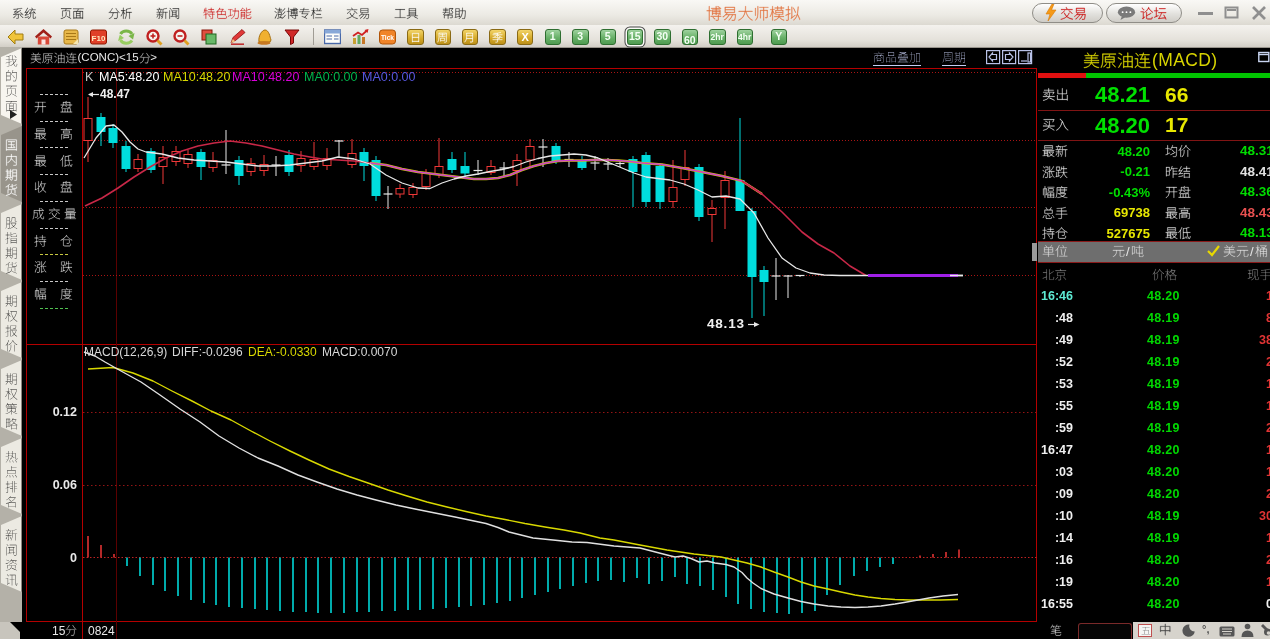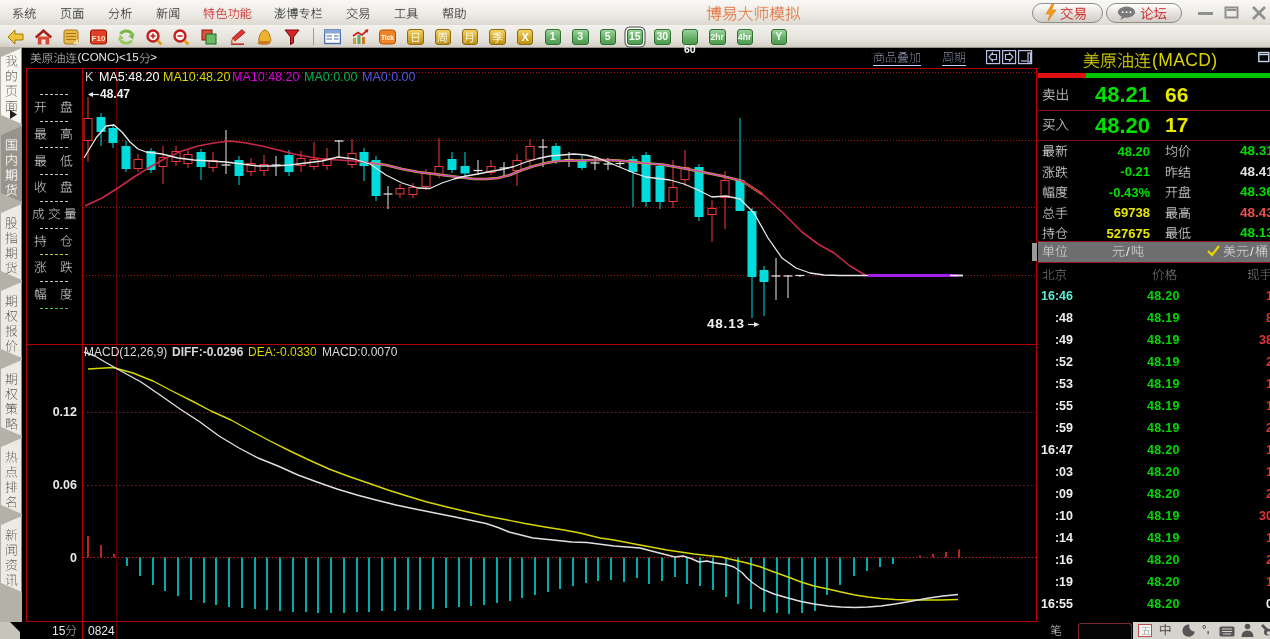--- a/index.html
+++ b/index.html
@@ -312,21 +312,21 @@
 <div style="position:absolute;top:29.1px;font-size:10.5px;color:#f4fff4;line-height:15.8px;white-space:pre;left:549.8px;font-weight:bold;">1</div>
 <div style="position:absolute;left:572.0px;top:28.5px;width:16.5px;height:16.5px;background:linear-gradient(#9ed29e,#68b068 55%,#4e9a50);border:1px solid #2e6e30;border-radius:3px;box-sizing:border-box;"></div>
 <div style="position:absolute;top:29.1px;font-size:10.5px;color:#f4fff4;line-height:15.8px;white-space:pre;left:577.3px;font-weight:bold;">3</div>
 <div style="position:absolute;left:599.5px;top:28.5px;width:16.5px;height:16.5px;background:linear-gradient(#9ed29e,#68b068 55%,#4e9a50);border:1px solid #2e6e30;border-radius:3px;box-sizing:border-box;"></div>
 <div style="position:absolute;top:29.1px;font-size:10.5px;color:#f4fff4;line-height:15.8px;white-space:pre;left:604.8px;font-weight:bold;">5</div>
 <div style="position:absolute;left:626.5px;top:28.5px;width:16.5px;height:16.5px;background:linear-gradient(#9ed29e,#68b068 55%,#4e9a50);border:1px solid #2e6e30;border-radius:3px;box-sizing:border-box;box-shadow:0 0 0 1.5px #fbfbf8,0 0 0 2.5px #444;"></div>
 <div style="position:absolute;top:29.1px;font-size:10.5px;color:#f4fff4;line-height:15.8px;white-space:pre;left:628.9px;font-weight:bold;">15</div>
 <div style="position:absolute;left:654.0px;top:28.5px;width:16.5px;height:16.5px;background:linear-gradient(#9ed29e,#68b068 55%,#4e9a50);border:1px solid #2e6e30;border-radius:3px;box-sizing:border-box;"></div>
 <div style="position:absolute;top:29.1px;font-size:10.5px;color:#f4fff4;line-height:15.8px;white-space:pre;left:656.4px;font-weight:bold;">30</div>
 <div style="position:absolute;left:681.5px;top:28.5px;width:16.5px;height:16.5px;background:linear-gradient(#9ed29e,#68b068 55%,#4e9a50);border:1px solid #2e6e30;border-radius:3px;box-sizing:border-box;"></div>
-<div style="position:absolute;top:42px;font-size:10.5px;color:#f4fff4;line-height:15.8px;white-space:pre;left:683.9px;font-weight:bold;">60</div>
+<div style="position:absolute;top:33px;font-size:10.5px;color:#f4fff4;line-height:15.8px;white-space:pre;left:683.9px;font-weight:bold;">60</div>
 <div style="position:absolute;left:709.0px;top:28.5px;width:16.5px;height:16.5px;background:linear-gradient(#9ed29e,#68b068 55%,#4e9a50);border:1px solid #2e6e30;border-radius:3px;box-sizing:border-box;"></div>
 <div style="position:absolute;top:30.6px;font-size:8.5px;color:#f4fff4;line-height:12.8px;white-space:pre;left:710.6px;font-weight:bold;">2hr</div>
 <div style="position:absolute;left:736.5px;top:28.5px;width:16.5px;height:16.5px;background:linear-gradient(#9ed29e,#68b068 55%,#4e9a50);border:1px solid #2e6e30;border-radius:3px;box-sizing:border-box;"></div>
 <div style="position:absolute;top:30.6px;font-size:8.5px;color:#f4fff4;line-height:12.8px;white-space:pre;left:738.1px;font-weight:bold;">4hr</div>
 <div style="position:absolute;left:770.5px;top:28.5px;width:16.5px;height:16.5px;background:linear-gradient(#9ed29e,#68b068 55%,#4e9a50);border:1px solid #2e6e30;border-radius:3px;box-sizing:border-box;"></div>
 <div style="position:absolute;top:29.1px;font-size:10.5px;color:#f4fff4;line-height:15.8px;white-space:pre;left:775.2px;font-weight:bold;">Y</div>
 <div style="position:absolute;left:0;top:47px;width:22px;height:575px;background:#b4b1a8"></div>
 <div style="position:absolute;left:0;top:622px;width:20px;height:17px;background:#c8c5bd;clip-path:polygon(0 0,10px 0,20px 10px,20px 17px,0 17px)"></div>
 <div style="position:absolute;left:1px;top:48px;width:21px;height:76px;background:#f7f5ef;clip-path:polygon(100% 0,100% 100%,0 calc(100% - 9px),0 9px);border-right:1px solid #8a867e;box-sizing:border-box"></div>
 <svg style="position:absolute;left:5.0px;top:49.5px;overflow:visible" width="14.8" height="22.4">
@@ -826,21 +826,21 @@
     <line x1="101" y1="545.0" x2="101" y2="557.5" stroke="#e03434" stroke-width="1.6"></line>
     <line x1="114" y1="554.0" x2="114" y2="557.5" stroke="#e03434" stroke-width="1.6"></line>
     <line x1="920" y1="555.5" x2="920" y2="557.5" stroke="#e03434" stroke-width="1.6"></line>
     <line x1="933" y1="554.0" x2="933" y2="557.5" stroke="#e03434" stroke-width="1.6"></line>
     <line x1="946" y1="552.0" x2="946" y2="557.5" stroke="#e03434" stroke-width="1.6"></line>
     <line x1="959" y1="549.5" x2="959" y2="557.5" stroke="#e03434" stroke-width="1.6"></line>
     <polyline points="88,369 113,367.5 133,373 153,381 172,391 192,401 211,411 231,420 251,431 270,441 290,451 309,460 329,469 349,476.5 368,483 388,490 407,496 427,502 447,507 466,511.5 486,516 505,519.5 525,523.5 545,527 564,530 580,533 600,538 614,540 640,545 667,550 694,554 721,557 734,560 747,563 761,567 774,572 788,577 801,582 814,586 828,589 841,592 855,595 868,597 881,598.5 895,599.5 910,600 925,600 940,600 958,599.5" fill="none" stroke="#d8d800" stroke-width="1.4" stroke-linejoin="round"></polyline>
     <polyline points="84,352 95,356 105,362 121,371 141,382 160,395 180,409 200,422 219,436 239,448 258,458 278,466 298,475 317,482 337,489 357,495 376,500 396,505 415,509 435,513 455,517 474,521 486,523.5 498,527.5 509,532 521,535 533,538 553,540 572,542 587,542.5 614,546 640,548 667,555 675,557 683,556 691,558.5 699,562 707,561 715,563 726,564.5 734,567 742,572.5 747,578 753,583 761,588.5 774,594 788,598 801,601.5 814,604 828,606 841,607 855,607.5 868,607 881,606 895,604 904,602.5 918,600 929,598 943,596 958,594.5" fill="none" stroke="#e0e0e0" stroke-width="1.4" stroke-linejoin="round"></polyline>
   </svg>
 <div style="position:absolute;top:342.5px;font-size:12.0px;color:#d8d8d8;line-height:18.0px;white-space:pre;left:84.0px;">MACD(12,26,9)</div>
-<div style="position:absolute;top:342.5px;font-size:12.0px;color:#d8d8d8;line-height:18.0px;white-space:pre;left:172.0px;font-weight:bold;">DIFF:-0.0296</div>
+<div style="position:absolute;top:342.5px;font-size:12.0px;color:#d8d8d8;line-height:18.0px;white-space:pre;left:172.0px;">DIFF:-0.0296</div>
 <div style="position:absolute;top:342.5px;font-size:12.0px;color:#d8d800;line-height:18.0px;white-space:pre;left:248.0px;">DEA:-0.0330</div>
 <div style="position:absolute;top:342.5px;font-size:12.0px;color:#d8d8d8;line-height:18.0px;white-space:pre;left:322.0px;">MACD:0.0070</div>
 <div style="position:absolute;top:621.5px;font-size:12.0px;color:#e8e8e8;line-height:18.0px;white-space:pre;left:52.0px;">15</div>
 <svg style="position:absolute;left:65.0px;top:620.3px;overflow:visible" width="14.0" height="21.0">
     <g fill="#e8e8e8" stroke="#e8e8e8" stroke-width="12" transform="translate(0,14.70) scale(0.01200,-0.01200)">
       <use href="#u5206" x="0"></use>
     </g>
   </svg>
 <div style="position:absolute;left:82px;top:622px;width:1px;height:17px;background:#b40000"></div>
 <div style="position:absolute;top:621.5px;font-size:12.0px;color:#e8e8e8;line-height:18.0px;white-space:pre;left:88.0px;">0824</div>

